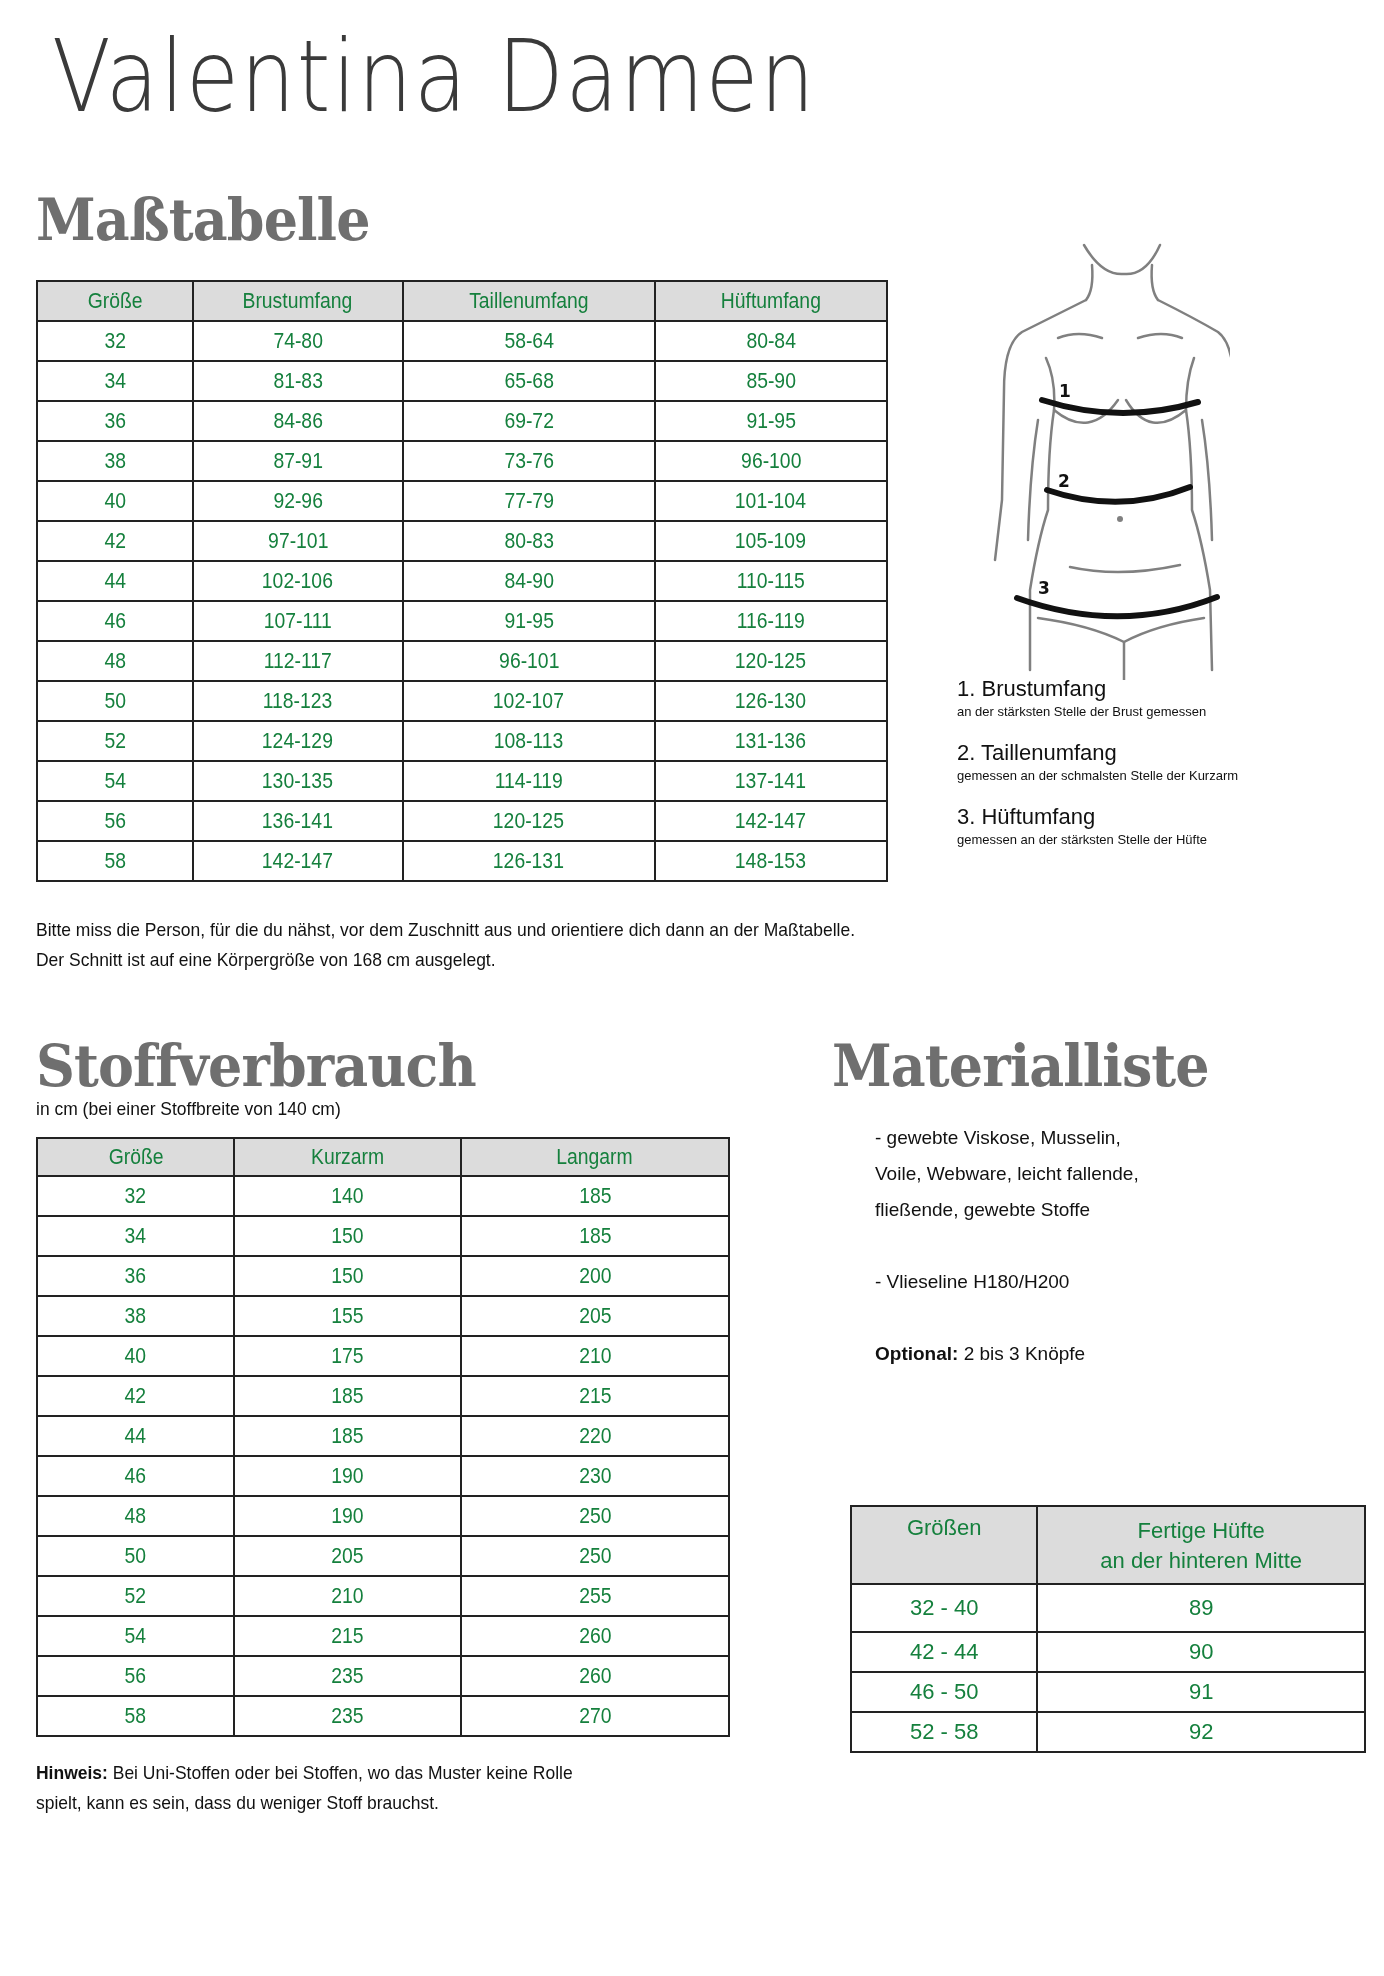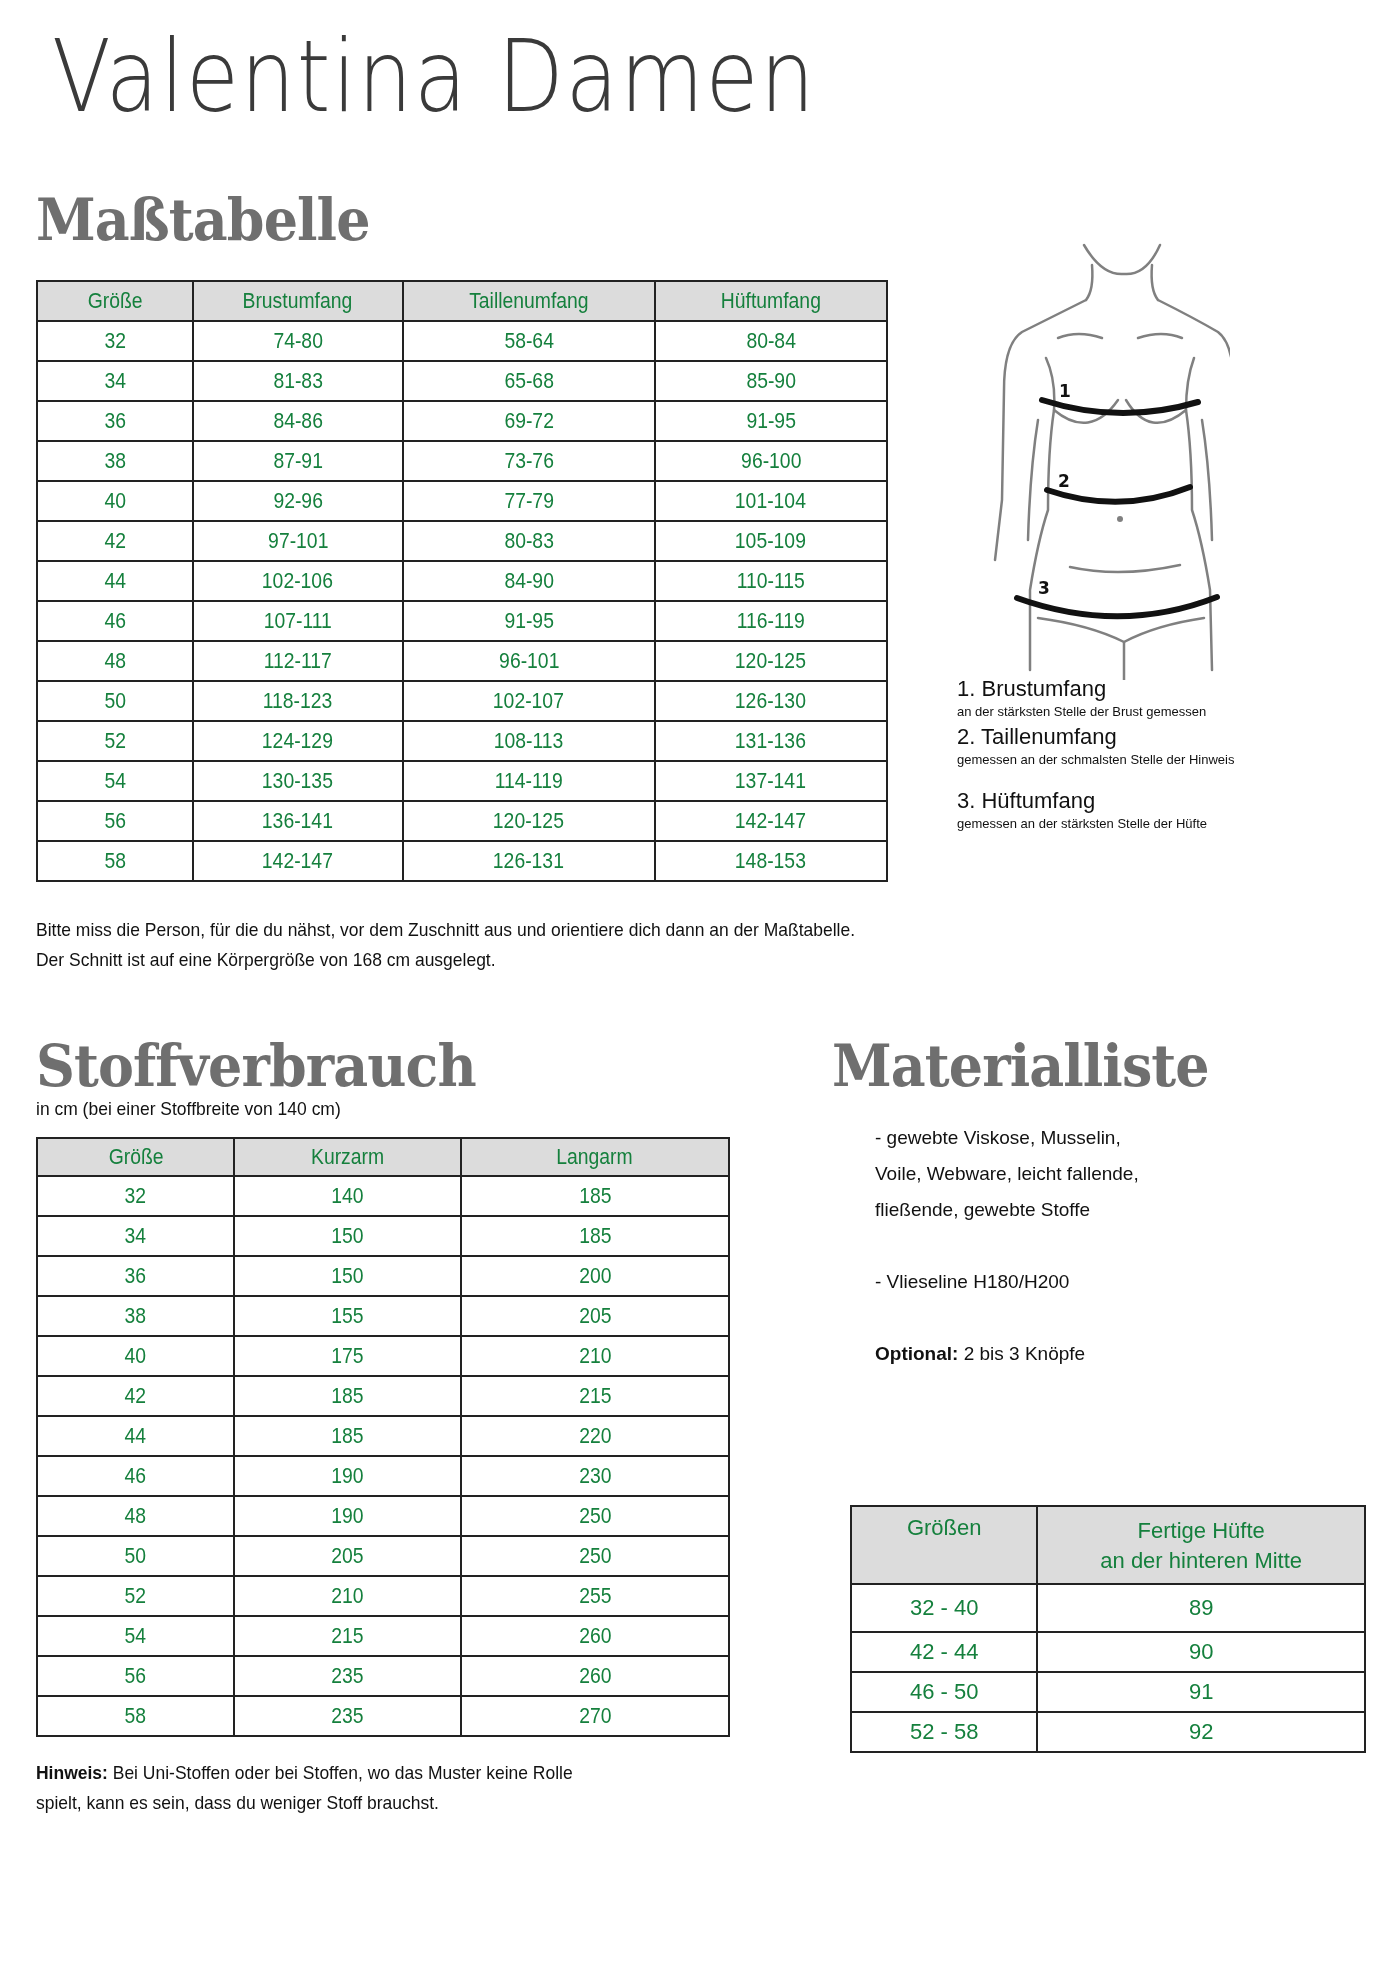--- a/index.html
+++ b/index.html
@@ -198,27 +198,27 @@
     <path d="M52 160 Q130 185 208 162"></path>
     <path d="M57 250 Q130 275 200 247"></path>
     <path d="M27 358 Q130 395 227 357"></path>
   </g>
   <text x="69" y="157" font-family="DejaVu Sans, sans-serif" font-weight="bold" font-size="17" fill="#111">1</text>
   <text x="68" y="247" font-family="DejaVu Sans, sans-serif" font-weight="bold" font-size="17" fill="#111">2</text>
   <text x="48" y="354" font-family="DejaVu Sans, sans-serif" font-weight="bold" font-size="17" fill="#111">3</text>
 </svg>
 
 <div class="abs text" style="left:957px; top:676px;">
-  <div style="margin-bottom:2px;">
+  <div style="margin-bottom:18px;">
     <div class="legend-title">1. Brustumfang</div>
     <div class="legend-sub">an der stärksten Stelle der Brust gemessen</div>
   </div>
   <div style="margin-bottom:18px;">
     <div class="legend-title">2. Taillenumfang</div>
-    <div class="legend-sub">gemessen an der schmalsten Stelle der Hinweis</div>
+    <div class="legend-sub">gemessen an der schmalsten Stelle der Kurzarm</div>
   </div>
   <div>
     <div class="legend-title">3. Hüftumfang</div>
     <div class="legend-sub">gemessen an der stärksten Stelle der Hüfte</div>
   </div>
 </div>
 
 <div class="abs text note-text" style="left:36px; top:915px;">
   <div>Bitte miss die Person, für die du nähst, vor dem Zuschnitt aus und orientiere dich dann an der Maßtabelle.</div>
   <div>Der Schnitt ist auf eine Körpergröße von 168 cm ausgelegt.</div>

